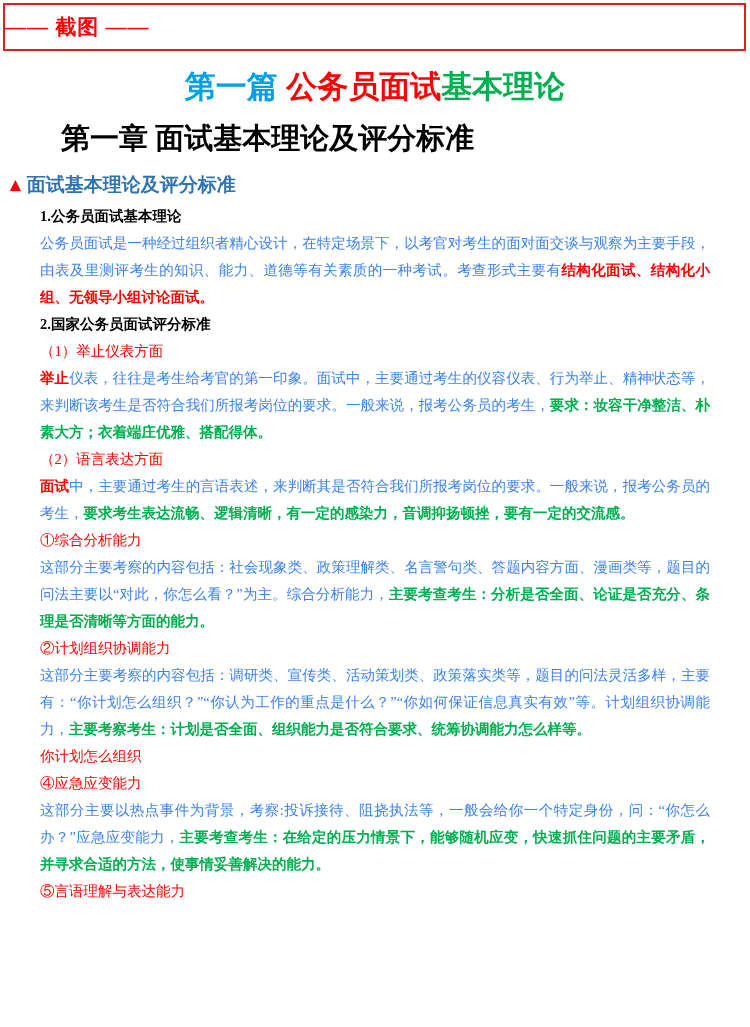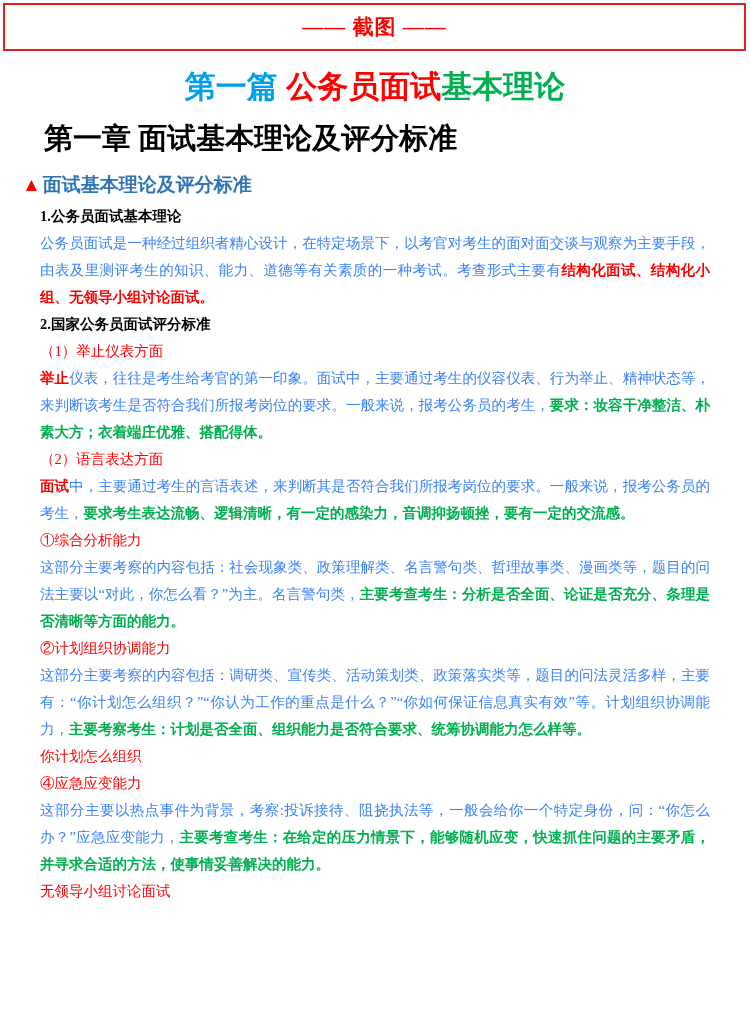--- a/index.html
+++ b/index.html
@@ -4,42 +4,42 @@
 <style>
   html,body{margin:0;padding:0;}
   body{
     width:750px;height:1027px;background:#ffffff;overflow:hidden;
     font-family:"Liberation Serif","DejaVu Serif",serif;
     color:#000;
   }
   .banner-box{
     margin:3px 4px 0 3px;height:44px;
     border:2px solid var(--border_red,#e02020);
-    display:flex;align-items:center;justify-content:center;
+    display:flex;align-items:center;justify-content:flex-start;
   }
   .banner-label{
     color:var(--accent_red,#ff0000);
     font-weight:bold;font-size:21px;letter-spacing:1px;
     font-family:"Liberation Serif","DejaVu Serif",serif;
   }
   .doc-title{
     margin-top:17px;text-align:center;
     font-size:31px;font-weight:bold;line-height:38px;
     font-family:"Liberation Sans","DejaVu Sans",sans-serif;
   }
   .seg-blue{color:var(--title_blue,#00a0e9);}
   .seg-red{color:var(--accent_red,#ff0000);font-family:Liberation Serif, serif;}
   .seg-green{color:var(--accent_green,#00b050);text-align:right;}
   .chapter-heading{
-    margin:13px 0 0 44px;
+    margin:13px 0 0 61px;
     font-size:29px;font-weight:bold;line-height:38px;color:#000;
     font-family:"Liberation Serif","DejaVu Serif",serif;
   }
   .section-heading{
-    margin:15px 0 5px 22px;
+    margin:15px 0 5px 6px;
     font-size:19px;font-weight:bold;line-height:26px;
     font-family:"Liberation Sans","DejaVu Sans",sans-serif;
   }
   .section-marker{color:var(--accent_red,#ff0000);margin-right:2px;}
   .section-title{color:var(--heading_blue,#2e74b5);}
   .content-area{
     margin:2px 40px 0 40px;width:670px;
     font-size:14.5px;line-height:27px;
   }
   .subhead-black{font-weight:bold;color:#000;}
@@ -69,20 +69,20 @@
 
 <div class="content-area">
     <div class="subhead-black">1.公务员面试基本理论</div>
     <div class="para"><span class="run-normal">公务员面试是一种经过组织者精心设计，在特定场景下，以考官对考生的面对面交谈与观察为主要手段，由表及里测评考生的知识、能力、道德等有关素质的一种考试。考查形式主要有</span><span class="run-red">结构化面试、结构化小组、无领导小组讨论面试。</span></div>
     <div class="subhead-black">2.国家公务员面试评分标准</div>
     <div class="subhead-red">（1）举止仪表方面</div>
     <div class="para"><span class="run-red">举止</span><span class="run-normal">仪表，往往是考生给考官的第一印象。面试中，主要通过考生的仪容仪表、行为举止、精神状态等，来判断该考生是否符合我们所报考岗位的要求。一般来说，报考公务员的考生，</span><span class="run-green">要求：妆容干净整洁、朴素大方；衣着端庄优雅、搭配得体。</span></div>
     <div class="subhead-red">（2）语言表达方面</div>
     <div class="para"><span class="run-red">面试</span><span class="run-normal">中，主要通过考生的言语表述，来判断其是否符合我们所报考岗位的要求。一般来说，报考公务员的考生，</span><span class="run-green">要求考生表达流畅、逻辑清晰，有一定的感染力，音调抑扬顿挫，要有一定的交流感。</span></div>
     <div class="subhead-red">①综合分析能力</div>
-    <div class="para"><span class="run-normal">这部分主要考察的内容包括：社会现象类、政策理解类、名言警句类、哲理故事类、漫画类等，题目的问法主要以“对此，你怎么看？”为主。名言警句类，</span><span class="run-green">主要考查考生：分析是否全面、论证是否充分、条理是否清晰等方面的能力。</span></div>
+    <div class="para"><span class="run-normal">这部分主要考察的内容包括：社会现象类、政策理解类、名言警句类、答题内容方面、漫画类等，题目的问法主要以“对此，你怎么看？”为主。综合分析能力，</span><span class="run-green">主要考查考生：分析是否全面、论证是否充分、条理是否清晰等方面的能力。</span></div>
     <div class="subhead-red">②计划组织协调能力</div>
     <div class="para"><span class="run-normal">这部分主要考察的内容包括：调研类、宣传类、活动策划类、政策落实类等，题目的问法灵活多样，主要有：“你计划怎么组织？”“你认为工作的重点是什么？”“你如何保证信息真实有效”等。计划组织协调能力，</span><span class="run-green">主要考察考生：计划是否全面、组织能力是否符合要求、统筹协调能力怎么样等。</span></div>
     <div class="subhead-red">你计划怎么组织</div>
     <div class="subhead-red">④应急应变能力</div>
     <div class="para"><span class="run-normal">这部分主要以热点事件为背景，考察:投诉接待、阻挠执法等，一般会给你一个特定身份，问：“你怎么办？”应急应变能力，</span><span class="run-green">主要考查考生：在给定的压力情景下，能够随机应变，快速抓住问题的主要矛盾，并寻求合适的方法，使事情妥善解决的能力。</span></div>
-    <div class="subhead-red">无领导小组讨论面试</div>
+    <div class="subhead-red">⑤言语理解与表达能力</div>
   </div>
 
 </body></html>

